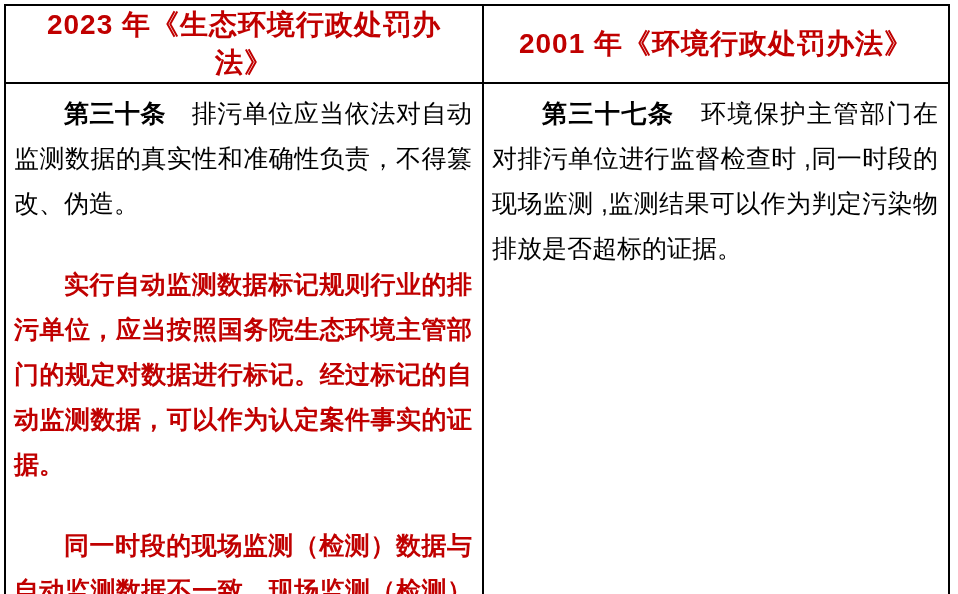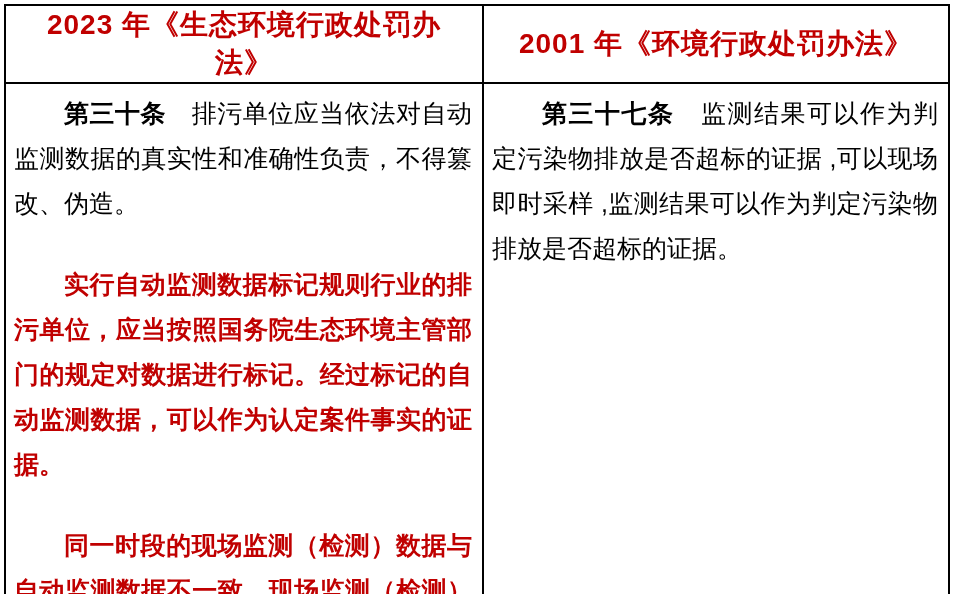--- a/index.html
+++ b/index.html
@@ -80,17 +80,17 @@
     </tr>
   </thead>
   <tbody>
     <tr>
       <td>
         <p class="para"><span class="lead">第三十条</span><span>　排污单位应当依法对自动监测数据的真实性和准确性负责，不得篡改、伪造。</span></p>
         <p class="para para-red">实行自动监测数据标记规则行业的排污单位，应当按照国务院生态环境主管部门的规定对数据进行标记。经过标记的自动监测数据，可以作为认定案件事实的证据。</p>
         <p class="para para-red">同一时段的现场监测（检测）数据与自动监测数据不一致，现场监测（检测）符合法定的监测标准和监测方法的，以该现场监测（检测）数据作为认定案件事实的证据。</p>
       </td>
       <td>
-        <p class="para"><span class="lead">第三十七条</span><span>　监测结果可以作为判定污染物排放是否超标的证据 ,可以现场即时采样 ,监测结果可以作为判定污染物排放是否超标的证据。</span></p>
+        <p class="para"><span class="lead">第三十七条</span><span>　环境保护主管部门在对排污单位进行监督检查时 ,同一时段的现场监测 ,监测结果可以作为判定污染物排放是否超标的证据。</span></p>
       </td>
     </tr>
   </tbody>
 </table>
 
 </body></html>

